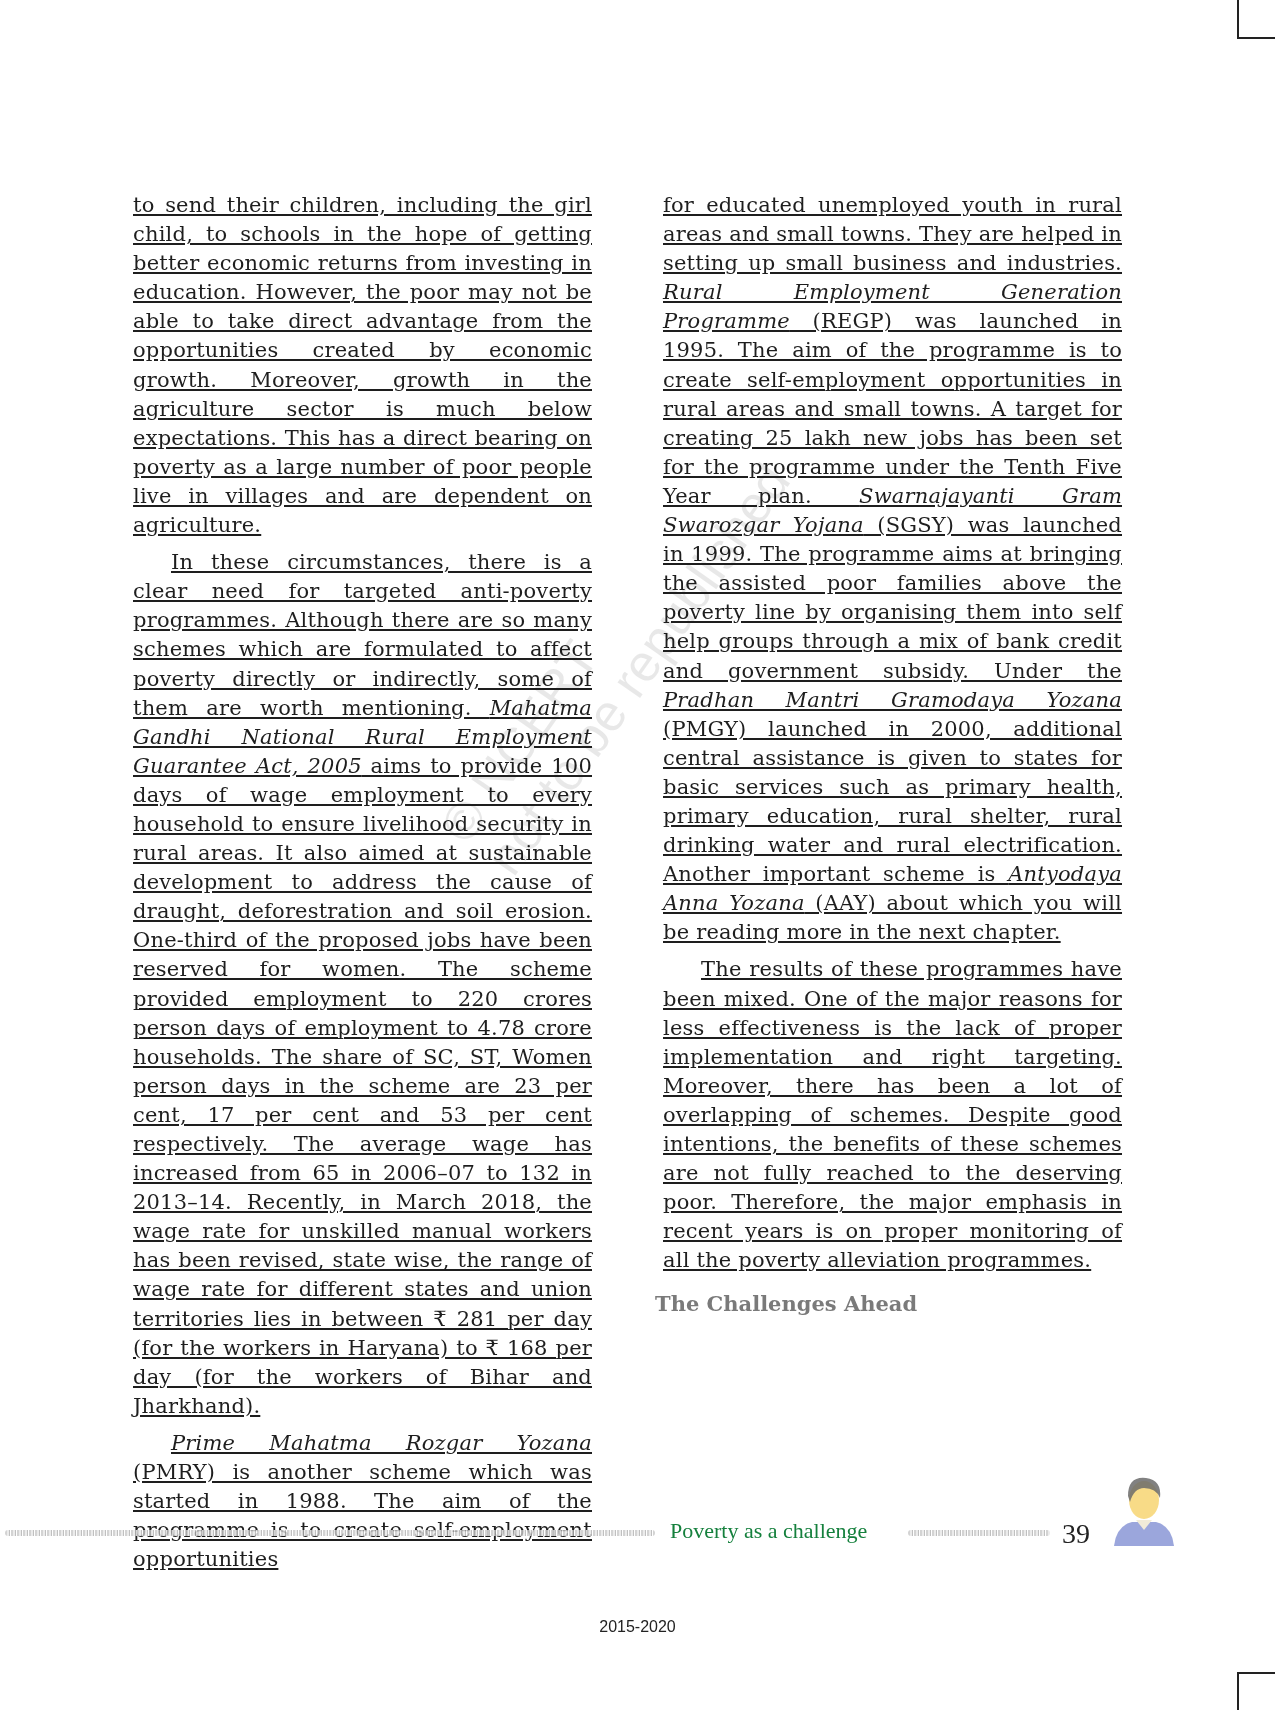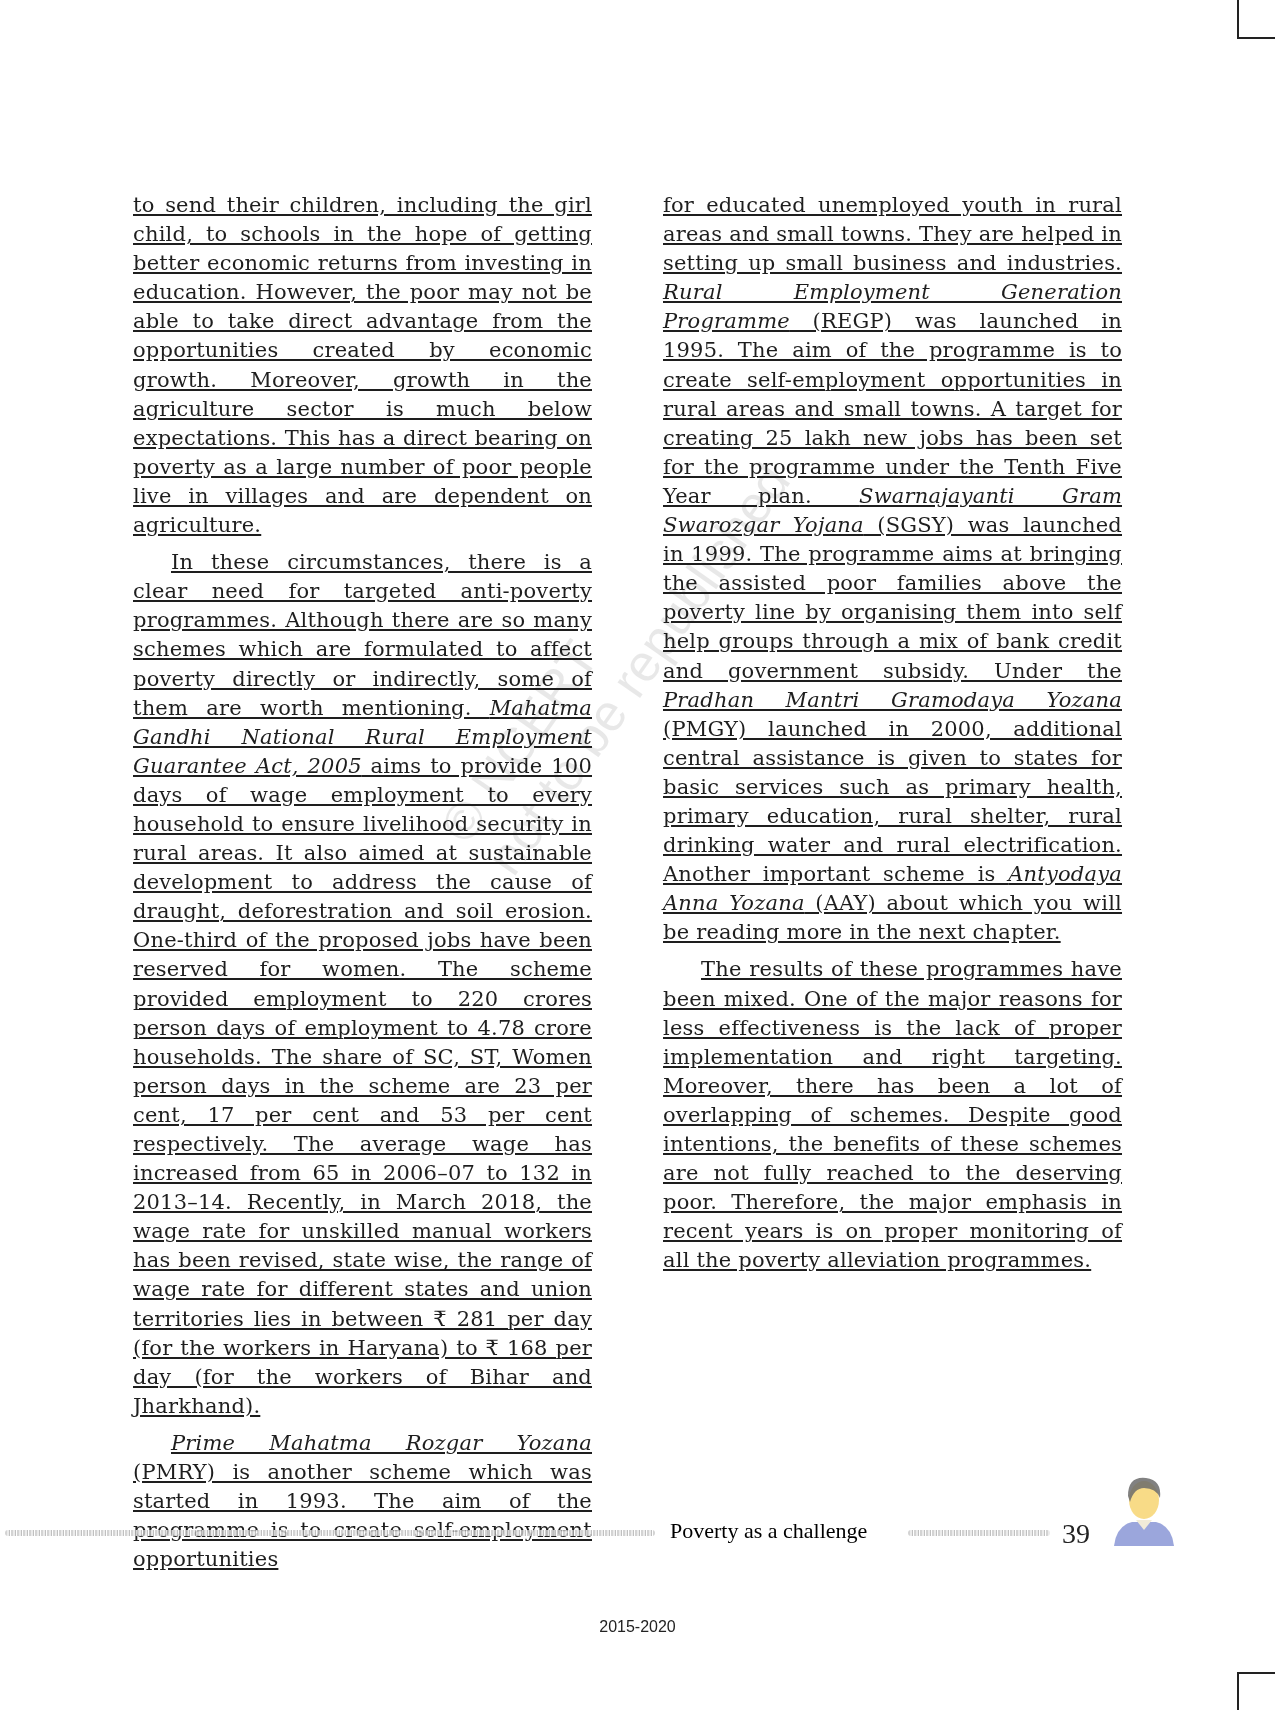--- a/index.html
+++ b/index.html
@@ -15,21 +15,21 @@
     .col-right { left: 655px; }
     .para { margin: 8px; text-decoration: underline; }
     .indent { text-indent: 38px; }
     .heading { margin: 14px 0 4px 0; font-family: "DejaVu Serif", serif; font-weight: bold;
                font-size: 21px; color: #7a7a7a; letter-spacing: 0; line-height: 29px; }
     .footer { position: absolute; top: 1512px; left: 0; width: 1275px; height: 40px; }
     .footer-wave-left { position: absolute; left: 5px; top: 18px; width: 650px; height: 6px;
       background: repeating-linear-gradient(90deg, #c8c8c8 0 2px, #e6e6e6 2px 4px, #b0b0b0 4px 5px, #ffffff 5px 6px);
       opacity: 0.8; border-radius: 3px; }
     .footer-title { position: absolute; left: 670px; top: 6px; font-family: "Liberation Serif", serif;
-                    font-size: 22px; color: #000000; }
+                    font-size: 22px; color: #15803d; }
     .footer-wave-right { position: absolute; left: 908px; top: 18px; width: 142px; height: 6px;
       background: repeating-linear-gradient(90deg, #c8c8c8 0 2px, #e6e6e6 2px 4px, #b0b0b0 4px 5px, #ffffff 5px 6px);
       opacity: 0.8; border-radius: 3px; }
     .page-number { position: absolute; left: 1062px; top: 6px; font-family: "Liberation Serif", serif;
                    font-size: 28px; color: #222; }
     .avatar { position: absolute; left: 1108px; top: 1468px; width: 72px; height: 80px; }
     .session { position: absolute; top: 1618px; left: 0; width: 1275px; text-align: center;
                font-family: "Liberation Sans", sans-serif; font-size: 16px; color: #222; }
     .watermark { position: absolute; left: 430px; top: 820px; width: 520px;
                  transform: rotate(-55deg); transform-origin: left top;
@@ -44,26 +44,27 @@
 <div class="corner-bottom"></div>
 
 <div class="watermark">
   <div>© NCERT</div>
   <div>not to be republished</div>
 </div>
 
 <div class="column col-left">
   <p class="para">to send their children, including the girl child, to schools in the hope of getting better economic returns from investing in education. However, the poor may not be able to take direct advantage from the opportunities created by economic growth. Moreover, growth in the agriculture sector is much below expectations. This has a direct bearing on poverty as a large number of poor people live in villages and are dependent on agriculture.</p>
   <p class="para indent"><span>In these circumstances, there is a clear need for targeted anti-poverty programmes. Although there are so many schemes which are formulated to affect poverty directly or indirectly, some of them are worth mentioning. </span><i>Mahatma Gandhi National Rural Employment Guarantee Act, 2005</i><span> aims to provide 100 days of wage employment to every household to ensure livelihood security in rural areas. It also aimed at sustainable development to address the cause of draught, deforestration and soil erosion. One-third of the proposed jobs have been reserved for women. The scheme provided employment to 220 crores person days of employment to 4.78 crore households. The share of SC, ST, Women person days in the scheme are 23 per cent, 17 per cent and 53 per cent respectively. The average wage has increased from 65 in 2006–07 to 132 in 2013–14. Recently, in March 2018, the wage rate for unskilled manual workers has been revised, state wise, the range of wage rate for different states and union territories lies in between ₹ 281 per day (for the workers in Haryana) to ₹ 168 per day (for the workers of Bihar and Jharkhand).</span></p>
-  <p class="para indent"><i>Prime Mahatma Rozgar Yozana</i><span> (PMRY) is another scheme which was started in 1993. The aim of the programme is to create self-employment opportunities</span></p>
+  <p class="para indent"><i>Prime Mahatma Rozgar Yozana</i><span> (PMRY) is another scheme which was started in 1988. The aim of the programme is to create self-employment opportunities</span></p>
 </div>
 
 <div class="column col-right">
   <p class="para"><span>for educated unemployed youth in rural areas and small towns. They are helped in setting up small business and industries. </span><i>Rural Employment Generation Programme</i><span> (REGP) was launched in 1995. The aim of the programme is to create self-employment opportunities in rural areas and small towns. A target for creating 25 lakh new jobs has been set for the programme under the Tenth Five Year plan. </span><i>Swarnajayanti Gram Swarozgar Yojana</i><span> (SGSY) was launched in 1999. The programme aims at bringing the assisted poor families above the poverty line by organising them into self help groups through a mix of bank credit and government subsidy. Under the </span><i>Pradhan Mantri Gramodaya Yozana</i><span> (PMGY) launched in 2000, additional central assistance is given to states for basic services such as primary health, primary education, rural shelter, rural drinking water and rural electrification. Another important scheme is </span><i>Antyodaya Anna Yozana</i><span> (AAY) about which you will be reading more in the next chapter.</span></p>
   <p class="para indent">The results of these programmes have been mixed. One of the major reasons for less effectiveness is the lack of proper implementation and right targeting. Moreover, there has been a lot of overlapping of schemes. Despite good intentions, the benefits of these schemes are not fully reached to the deserving poor. Therefore, the major emphasis in recent years is on proper monitoring of all the poverty alleviation programmes.</p>
+  <h3 class="heading">The Challenges Ahead</h3>
 </div>
 
 <div class="footer">
   <div class="footer-wave-left"></div>
   <span class="footer-title">Poverty as a challenge</span>
   <div class="footer-wave-right"></div>
   <span class="page-number">39</span>
 </div>
 
 <svg class="avatar" viewBox="0 0 72 80">

